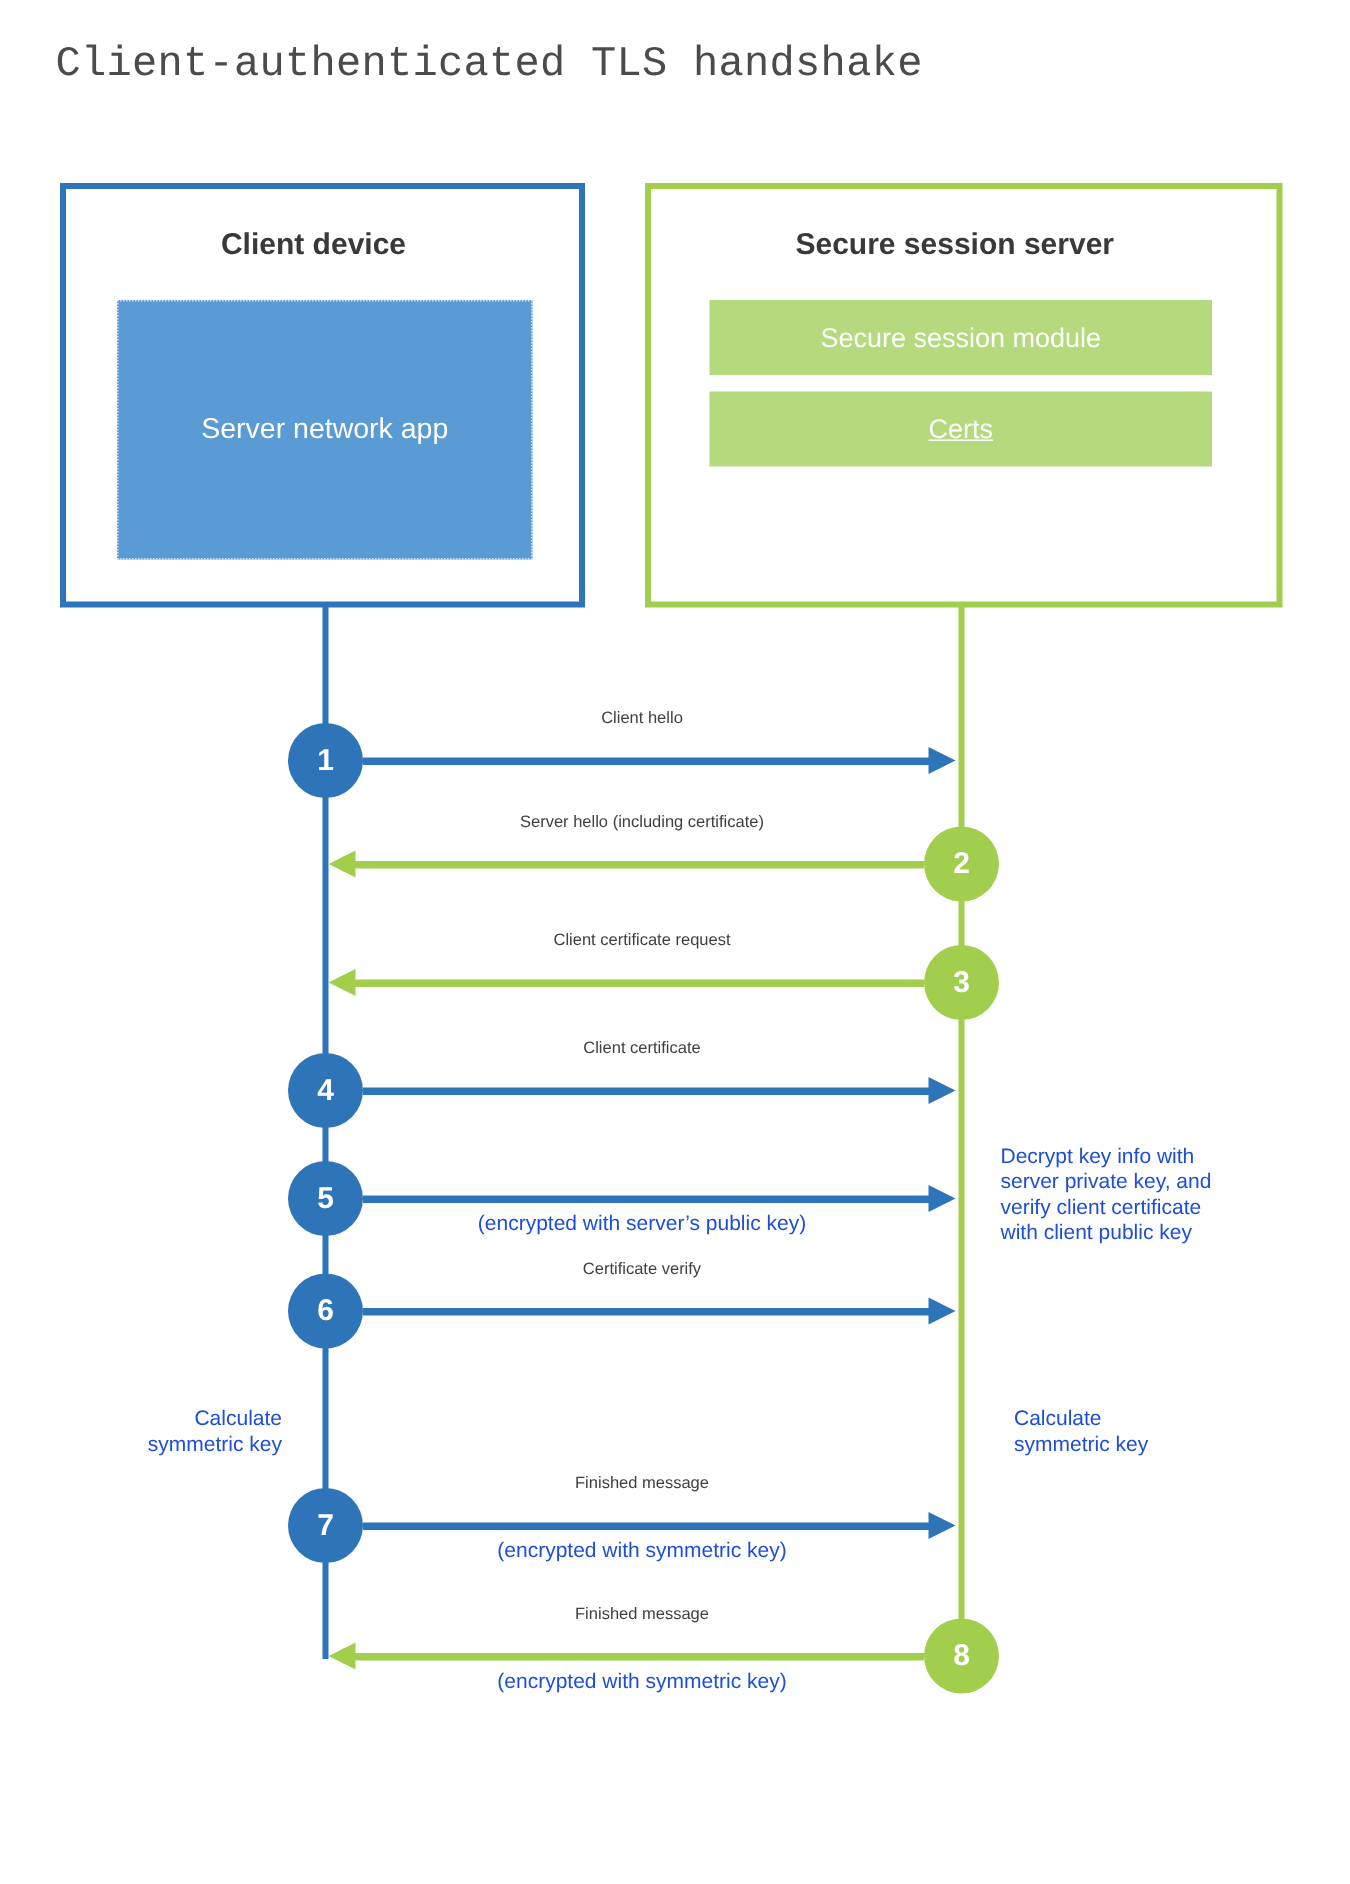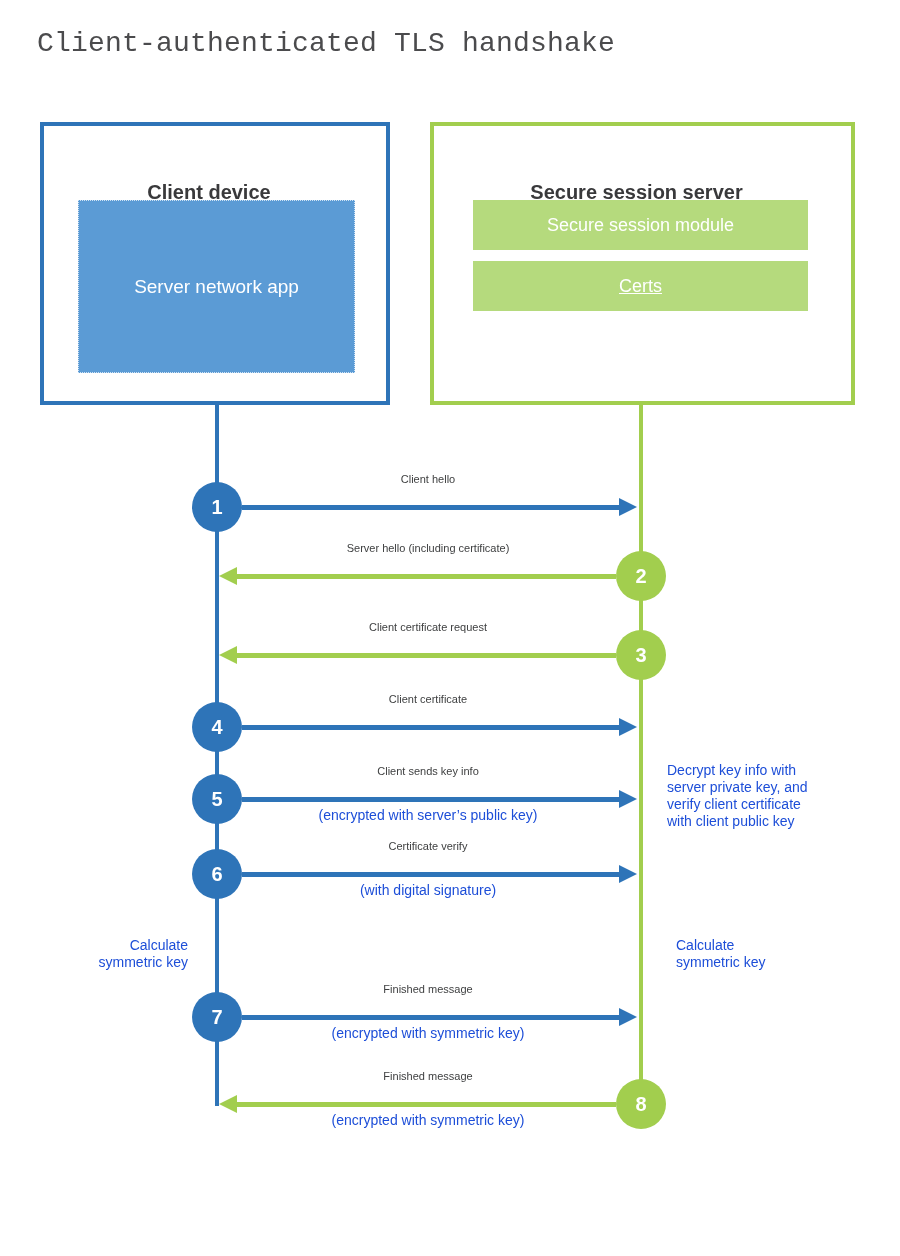--- a/index.html
+++ b/index.html
@@ -11,21 +11,21 @@
   #page-title {
     position:absolute; left:37px; top:28px;
     font-size:28px; font-weight:300; color:#4b4b4d; letter-spacing:0.2px;font-family:Liberation Mono, monospace;
   }
   
   .actor-box { position:absolute; top:122px; height:283px; background:#fff; box-sizing:border-box; }
   #client-box { left:40px;  width:350px; border:4px solid #2e74b8; }
   #server-box { left:430px; width:425px; border:4px solid #a2ce4e; }
   .actor-title {
     position:absolute; left:0; right:12px; top:26px; text-align:center;
-    font-size:20px; font-weight:bold; color:#39393b;margin-top:29px;
+    font-size:20px; font-weight:bold; color:#39393b;
   }
   #client-app {
     position:absolute; left:34px; top:74px; width:277px; height:173px;
     background:#5b9bd5; border:1px dotted #cfe3f5; box-sizing:border-box;
     display:flex; align-items:center; justify-content:center; text-align:center;
     color:#ffffff; font-size:19px; line-height:27px;
   }
   #client-app span { display:block; width:180px; }
   .server-bar {
     position:absolute; left:39px; width:335px; height:50px;
@@ -101,27 +101,25 @@
     <div class="arrow-head" style="left: 219px; top: 646px; border-right: 18px solid rgb(162, 206, 78);"></div>
     <div class="arrow-shaft" style="left: 236px; width: 380px; top: 653px; background: rgb(162, 206, 78);"></div>
     <div class="msg-label" style="top: 621px;">Client certificate request</div>
     <div class="step-circle" style="left: 192px; top: 702px; background: rgb(46, 116, 184);">4</div>
     <div class="arrow-shaft" style="left: 242px; width: 378px; top: 725px; background: rgb(46, 116, 184);"></div>
     <div class="arrow-head" style="left: 619px; top: 718px; border-left: 18px solid rgb(46, 116, 184);"></div>
     <div class="msg-label" style="top: 693px;">Client certificate</div>
     <div class="step-circle" style="left: 192px; top: 774px; background: rgb(46, 116, 184);">5</div>
     <div class="arrow-shaft" style="left: 242px; width: 378px; top: 797px; background: rgb(46, 116, 184);"></div>
     <div class="arrow-head" style="left: 619px; top: 790px; border-left: 18px solid rgb(46, 116, 184);"></div>
-    <div class="msg-label" style="top: 765px;">Client sends key info</div>
     <div class="msg-sub" style="top: 807px;">(encrypted with server’s public key)</div>
     <div class="step-circle" style="left: 192px; top: 849px; background: rgb(46, 116, 184);">6</div>
     <div class="arrow-shaft" style="left: 242px; width: 378px; top: 872px; background: rgb(46, 116, 184);"></div>
     <div class="arrow-head" style="left: 619px; top: 865px; border-left: 18px solid rgb(46, 116, 184);"></div>
     <div class="msg-label" style="top: 840px;">Certificate verify</div>
-    <div class="msg-sub" style="top: 882px;">(with digital signature)</div>
     <div class="step-circle" style="left: 192px; top: 992px; background: rgb(46, 116, 184);">7</div>
     <div class="arrow-shaft" style="left: 242px; width: 378px; top: 1015px; background: rgb(46, 116, 184);"></div>
     <div class="arrow-head" style="left: 619px; top: 1008px; border-left: 18px solid rgb(46, 116, 184);"></div>
     <div class="msg-label" style="top: 983px;">Finished message</div>
     <div class="msg-sub" style="top: 1025px;">(encrypted with symmetric key)</div>
     <div class="step-circle" style="left: 616px; top: 1079px; background: rgb(162, 206, 78);">8</div>
     <div class="arrow-head" style="left: 219px; top: 1095px; border-right: 18px solid rgb(162, 206, 78);"></div>
     <div class="arrow-shaft" style="left: 236px; width: 380px; top: 1102px; background: rgb(162, 206, 78);"></div>
     <div class="msg-label" style="top: 1070px;">Finished message</div>
     <div class="msg-sub" style="top: 1112px;">(encrypted with symmetric key)</div>

